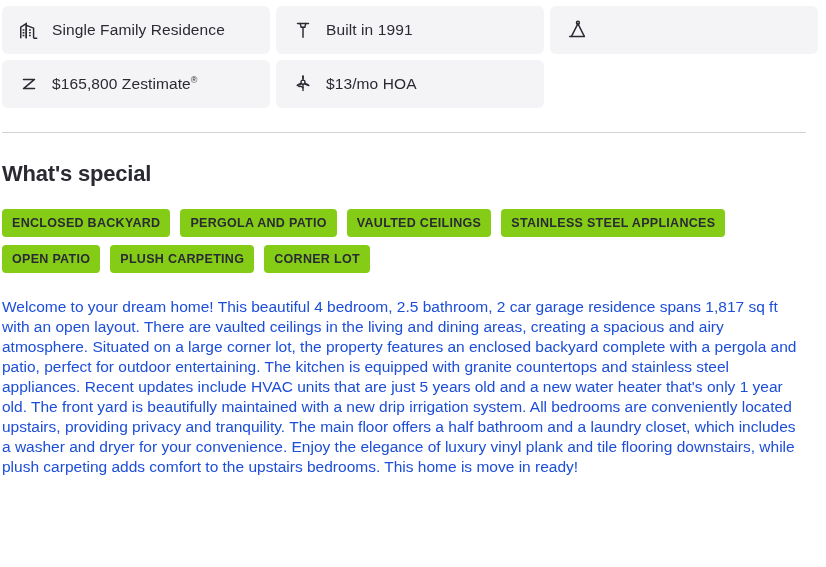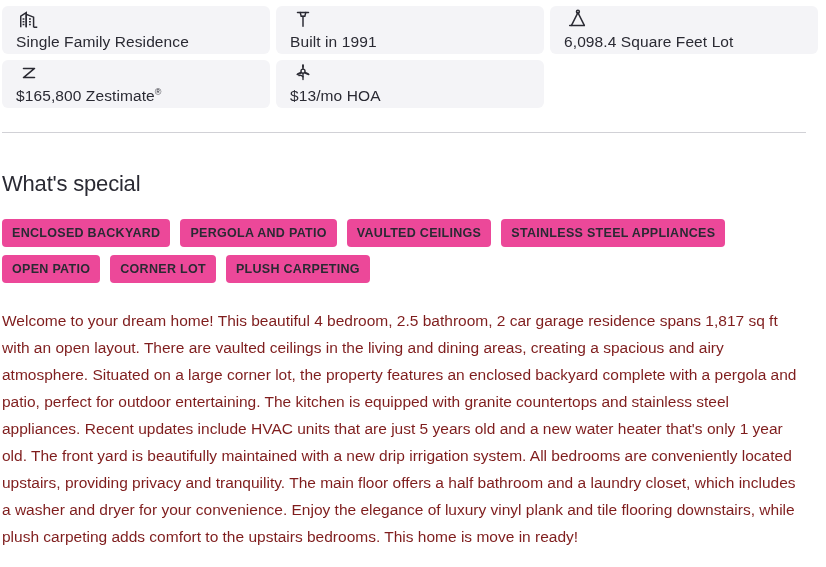--- a/index.html
+++ b/index.html
@@ -28,24 +28,23 @@
     column-gap: 6px;
     row-gap: 6px;
     padding: 6px 8px 0 2px;
     box-sizing: border-box;
   }
   .fact-card {
     background: #f4f4f7;
     border-radius: 6px;
     height: 48px;
     display: flex;
-    align-items: flex-start;
+    align-items: center;
     padding: 0 14px;
     box-sizing: border-box;
-    flex-direction: column;
   }
   .fact-icon {
     width: 26px;
     min-width: 26px;
     height: 26px;
     display: flex;
     align-items: center;
     justify-content: center;
     margin-right: 10px;
     color: #2a2a33;
@@ -67,50 +66,50 @@
   
   .divider {
     border: 0;
     border-top: 1px solid #d1d1d6;
     margin: 24px 20px 0 2px;
   }
 
   
   .section-title {
     font-size: 22px;
-    font-weight: normal;
+    font-weight: bold;
     color: #2a2a33;
-    margin: 38px 0 0 2px;
+    margin: 28px 0 0 2px;
     letter-spacing: -0.2px;
   }
 
   .tags {
     display: flex;
     flex-wrap: wrap;
     gap: 8px 10px;
     margin: 22px 0 0 2px;
     max-width: 800px;
   }
   .tag {
-    background: #ec4899;
+    background: #84cc16;
     border-radius: 4px;
     font-size: 12.5px;
     font-weight: bold;
     letter-spacing: 0.3px;
     color: #2a2a33;
     padding: 7px 10px 7px 10px;
     line-height: 14px;
     white-space: nowrap;
   }
 
   .description {
     margin: 24px 2px 0 2px;
     font-size: 15.5px;
-    line-height: 27px;
-    color: #7f1d1d;
+    line-height: 20px;
+    color: #1d4ed8;
     max-width: 806px;
     text-align: left;
   }
 </style>
 </head>
 <body>
 
 <div class="page">
 
   <div class="facts-grid">
@@ -140,21 +139,20 @@
 
     <div class="fact-card">
       <span class="fact-icon">
         <svg width="22" height="22" viewBox="0 0 24 24" fill="none" stroke="#2a2a33" stroke-width="1.6" stroke-linecap="round" stroke-linejoin="round">
           <path d="M4 19h16"></path>
           <path d="M13 5l7 14"></path>
           <path d="M13 5L6 19"></path>
           <circle cx="13" cy="4" r="1.6"></circle>
         </svg>
       </span>
-      <span class="fact-label">6,098.4 Square Feet Lot</span>
     </div>
 
     <div class="fact-card">
       <span class="fact-icon">
         <svg width="22" height="22" viewBox="0 0 24 24" fill="none" stroke="#2a2a33" stroke-width="1.7" stroke-linecap="round" stroke-linejoin="round">
           <path d="M6 7h12L6 17h12"></path>
         </svg>
       </span>
       <span class="fact-label"><span>$165,800 Zestimate</span><sup>®</sup></span>
     </div>
@@ -179,19 +177,19 @@
   <hr class="divider">
 
   <h2 class="section-title">What's special</h2>
 
   <div class="tags">
     <span class="tag">ENCLOSED BACKYARD</span>
     <span class="tag">PERGOLA AND PATIO</span>
     <span class="tag">VAULTED CEILINGS</span>
     <span class="tag">STAINLESS STEEL APPLIANCES</span>
     <span class="tag">OPEN PATIO</span>
+    <span class="tag">PLUSH CARPETING</span>
     <span class="tag">CORNER LOT</span>
-    <span class="tag">PLUSH CARPETING</span>
   </div>
 
   <p class="description">Welcome to your dream home! This beautiful 4 bedroom, 2.5 bathroom, 2 car garage residence spans 1,817 sq ft with an open layout.  There are vaulted ceilings in the living and dining areas, creating a spacious and airy atmosphere. Situated on a large corner lot, the property features an enclosed backyard complete with a pergola and patio, perfect for outdoor entertaining. The kitchen is equipped with granite countertops and stainless steel appliances. Recent updates include HVAC units that are just 5 years old and a new water heater that's only 1 year old. The front yard is beautifully maintained with a new drip irrigation system. All bedrooms are conveniently located upstairs, providing privacy and tranquility. The main floor offers a half bathroom and a laundry closet, which includes a washer and dryer for your convenience. Enjoy the elegance of luxury vinyl plank and tile flooring downstairs, while plush carpeting adds comfort to the upstairs bedrooms. This home is move in ready!</p>
 
 </div>
 
 </body></html>

